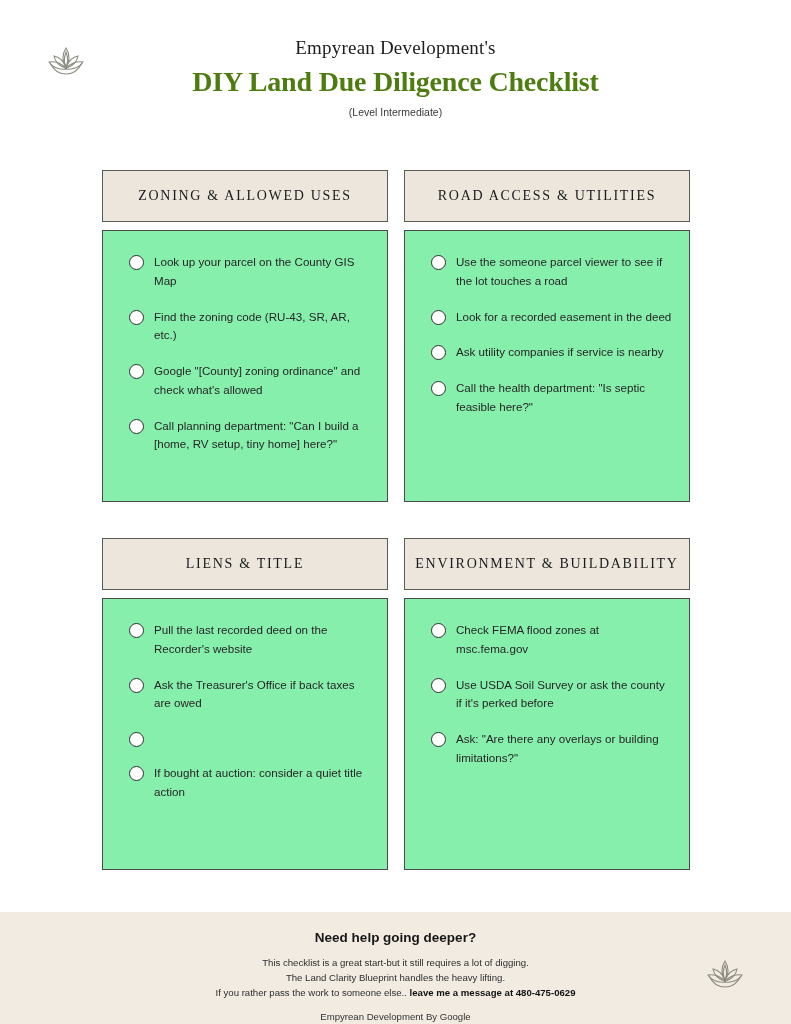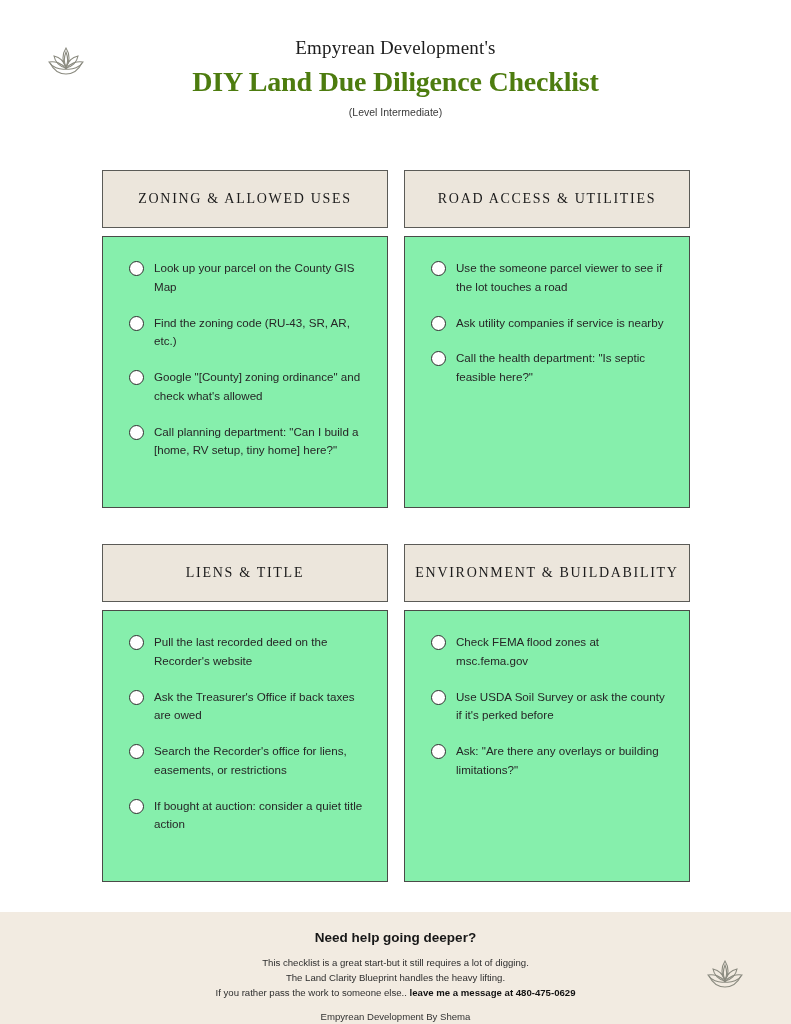--- a/index.html
+++ b/index.html
@@ -72,21 +72,21 @@
     column-gap: 16px;
     row-gap: 36px;
   }
   .card {
     display: flex;
     flex-direction: column;
   }
   .card-header {
     background: #ece6dc;
     border: 1.4px solid #5b5b57;
-    height: 58px;
+    height: 52px;
     display: flex;
     align-items: center;
     justify-content: center;
     box-sizing: border-box;
   }
   .card-header-text {
     font-family: "Liberation Serif", serif;
     font-size: 14px;
     letter-spacing: 1.7px;
     color: #1b1b1b;
@@ -223,20 +223,24 @@
     <div class="card-header">
       <span class="card-header-text">ROAD ACCESS &amp; UTILITIES</span>
     </div>
     <div class="card-body">
       <div class="check-item">
         <span class="checkbox"></span>
         <span class="check-label">Use the someone parcel viewer to see if the lot touches a road</span>
       </div>
       <div class="check-item">
         <span class="checkbox"></span>
+        <span class="check-label">Look for a recorded easement in the deed</span>
+      </div>
+      <div class="check-item">
+        <span class="checkbox"></span>
         <span class="check-label">Ask utility companies if service is nearby</span>
       </div>
       <div class="check-item">
         <span class="checkbox"></span>
         <span class="check-label">Call the health department: "Is septic feasible here?"</span>
       </div>
     </div>
   </section>
 
   <section class="card">
@@ -247,21 +251,20 @@
       <div class="check-item">
         <span class="checkbox"></span>
         <span class="check-label">Pull the last recorded deed on the Recorder's website</span>
       </div>
       <div class="check-item">
         <span class="checkbox"></span>
         <span class="check-label">Ask the Treasurer's Office if back taxes are owed</span>
       </div>
       <div class="check-item">
         <span class="checkbox"></span>
-        <span class="check-label">Search the Recorder's office for liens, easements, or restrictions</span>
       </div>
       <div class="check-item">
         <span class="checkbox"></span>
         <span class="check-label">If bought at auction: consider a quiet title action</span>
       </div>
     </div>
   </section>
 
   <section class="card">
     <div class="card-header">
@@ -284,21 +287,21 @@
   </section>
 
 </div>
 
 <div class="footer">
   <div class="footer-inner">
     <p class="footer-title">Need help going deeper?</p>
     <p class="footer-line">This checklist is a great start-but it still requires a lot of digging.</p>
     <p class="footer-line">The Land Clarity Blueprint handles the heavy lifting.</p>
     <p class="footer-line"><span>If you rather pass the work to someone else.. </span><span class="footer-cta">leave me a message at 480-475-0629</span></p>
-    <p class="footer-credit">Empyrean Development By Shema</p>
+    <p class="footer-credit">Empyrean Development By Google</p>
   </div>
   <div class="footer-logo">
     <svg viewBox="0 0 44 40" width="44" height="40" aria-hidden="true">
       <g fill="none" stroke="#8b8b80" stroke-width="1.1">
         <path d="M22 6 C18 12 18 20 22 26 C26 20 26 12 22 6 Z"></path>
         <path d="M22 10 C20 15 20 21 22 25 C24 21 24 15 22 10 Z"></path>
         <path d="M22 26 C16 25 11 20 10 14 C15 15 20 19 22 26 Z"></path>
         <path d="M22 26 C28 25 33 20 34 14 C29 15 24 19 22 26 Z"></path>
         <path d="M22 27 C15 28 8 25 5 20 C11 19 18 21 22 27 Z"></path>
         <path d="M22 27 C29 28 36 25 39 20 C33 19 26 21 22 27 Z"></path>

